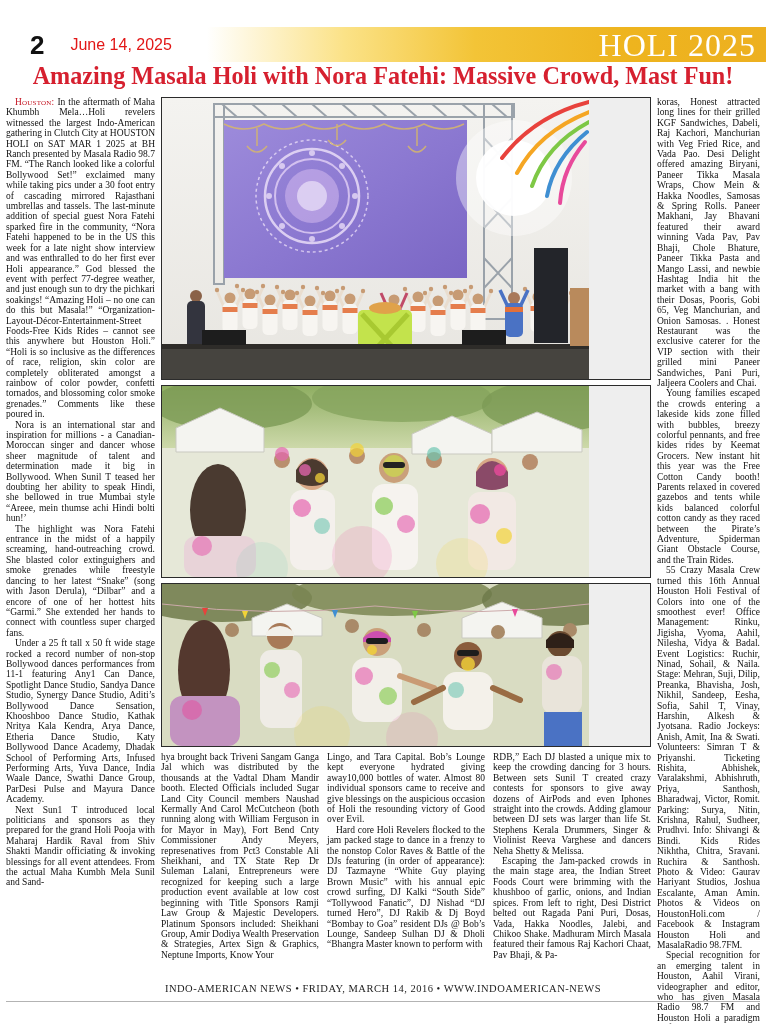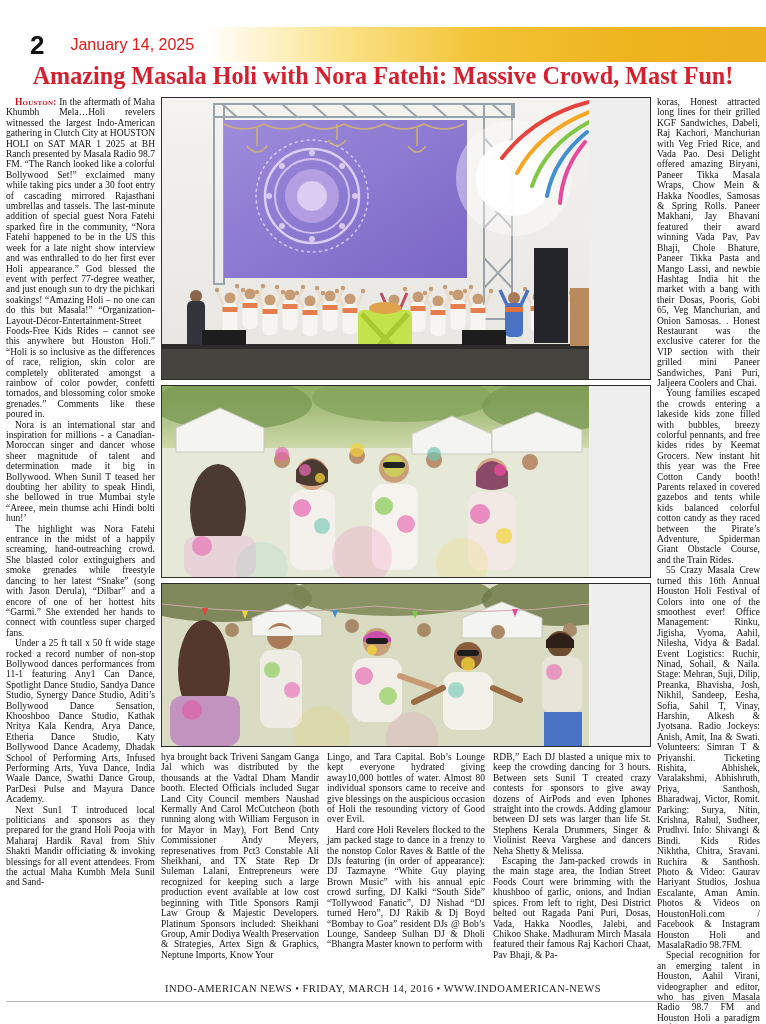--- a/index.html
+++ b/index.html
@@ -22,41 +22,42 @@
     color:#d6202f; font-weight:bold; font-size:26px; line-height:1.1;
     transform:scaleX(.93); white-space:nowrap;
   }
   
   .bodywrap { position:absolute; left:6px; right:6px; top:97px; bottom:42px; display:flex; gap:6px; }
   .colA { width:149px; }
   .center { width:490px; display:flex; flex-direction:column; gap:5px; }
   .colE { flex:1; }
   .news p { margin:0; font-size:9.5px; line-height:10.4px; text-align:justify; }
   .news p.ind { text-indent:9px; }
-  .dateline { color:#c41320; font-weight:bold; font-variant:small-caps; letter-spacing:.2px; }
+  .dateline { color:#c41320; font-weight:normal; font-variant:small-caps; letter-spacing:.2px; }
   .center-text { display:flex; gap:8px; flex:1; }
   .ctext { flex:1; min-width:0; }
   
   .photo { border:1px solid #2b2b2b; background:#eee; }
   .photo svg { display:block; }
   
   .footer {
     position:absolute; left:0; right:0; top:983px; text-align:center;
     font-size:10.5px; letter-spacing:.5px; color:#1c1c1c;
   }
   .footer-rule { position:absolute; left:6px; right:6px; top:1001px; border-top:1px solid #b3b3b3; height:0; }
 </style>
 </head>
 <body>
 
 <div class="page">
 
   <div class="topbar">
     <span class="page-num">2</span>
-    <span class="issue-date">January 14, 2025</span>
+    <span class="issue-date">June 14, 2025</span>
+    <span class="section-title">HOLI 2025</span>
   </div>
 
   <div class="headline">Amazing Masala Holi with Nora Fatehi: Massive Crowd, Mast Fun!</div>
 
   <div class="bodywrap news">
 
     <div class="colA">
       <p class="ind"><span class="dateline">Houston:</span><span> In the aftermath of Maha Khumbh Mela…Holi revelers witnessed the largest Indo-American gathering in Clutch City at HOUSTON HOLI on SAT MAR 1 2025 at BH Ranch presented by Masala Radio 98.7 FM. “The Ranch looked like a colorful Bollywood Set!” exclaimed many while taking pics under a 30 foot entry of cascading mirrored Rajasthani umbrellas and tassels. The last-minute addition of special guest Nora Fatehi sparked fire in the community,  “Nora Fatehi happened to be in the US this week for a late night show interview and was enthralled to do her first ever Holi appearance.” God blessed the event with perfect 77-degree weather, and just enough sun to dry the pichkari soakings!  “Amazing Holi – no one can do this but Masala!” “Organization-Layout-Décor-Entertainment-Street Foods-Free Kids Rides – cannot see this anywhere but Houston Holi.”  “Holi is so inclusive as the differences of race, religion, skin color are completely obliterated amongst a rainbow of color powder, confetti tornados, and blossoming color smoke grenades.” Comments like these poured in.</span></p>
       <p class="ind">Nora is an international star and inspiration for millions - a Canadian-Moroccan singer and dancer whose sheer magnitude of talent and determination made it big in Bollywood.  When Sunil T teased her doubting her ability to speak Hindi, she bellowed in true Mumbai style “Areee, mein thumse achi Hindi bolti hun!’</p>
       <p class="ind">The highlight was Nora Fatehi entrance in the midst of a happily screaming, hand-outreaching crowd.  She blasted color extinguighers and smoke grenades while freestyle dancing to her latest “Snake” (song with Jason Derula), “Dilbar” and a encore of one of her hottest hits “Garmi.” She extended her hands to connect with countless super charged fans.</p>

